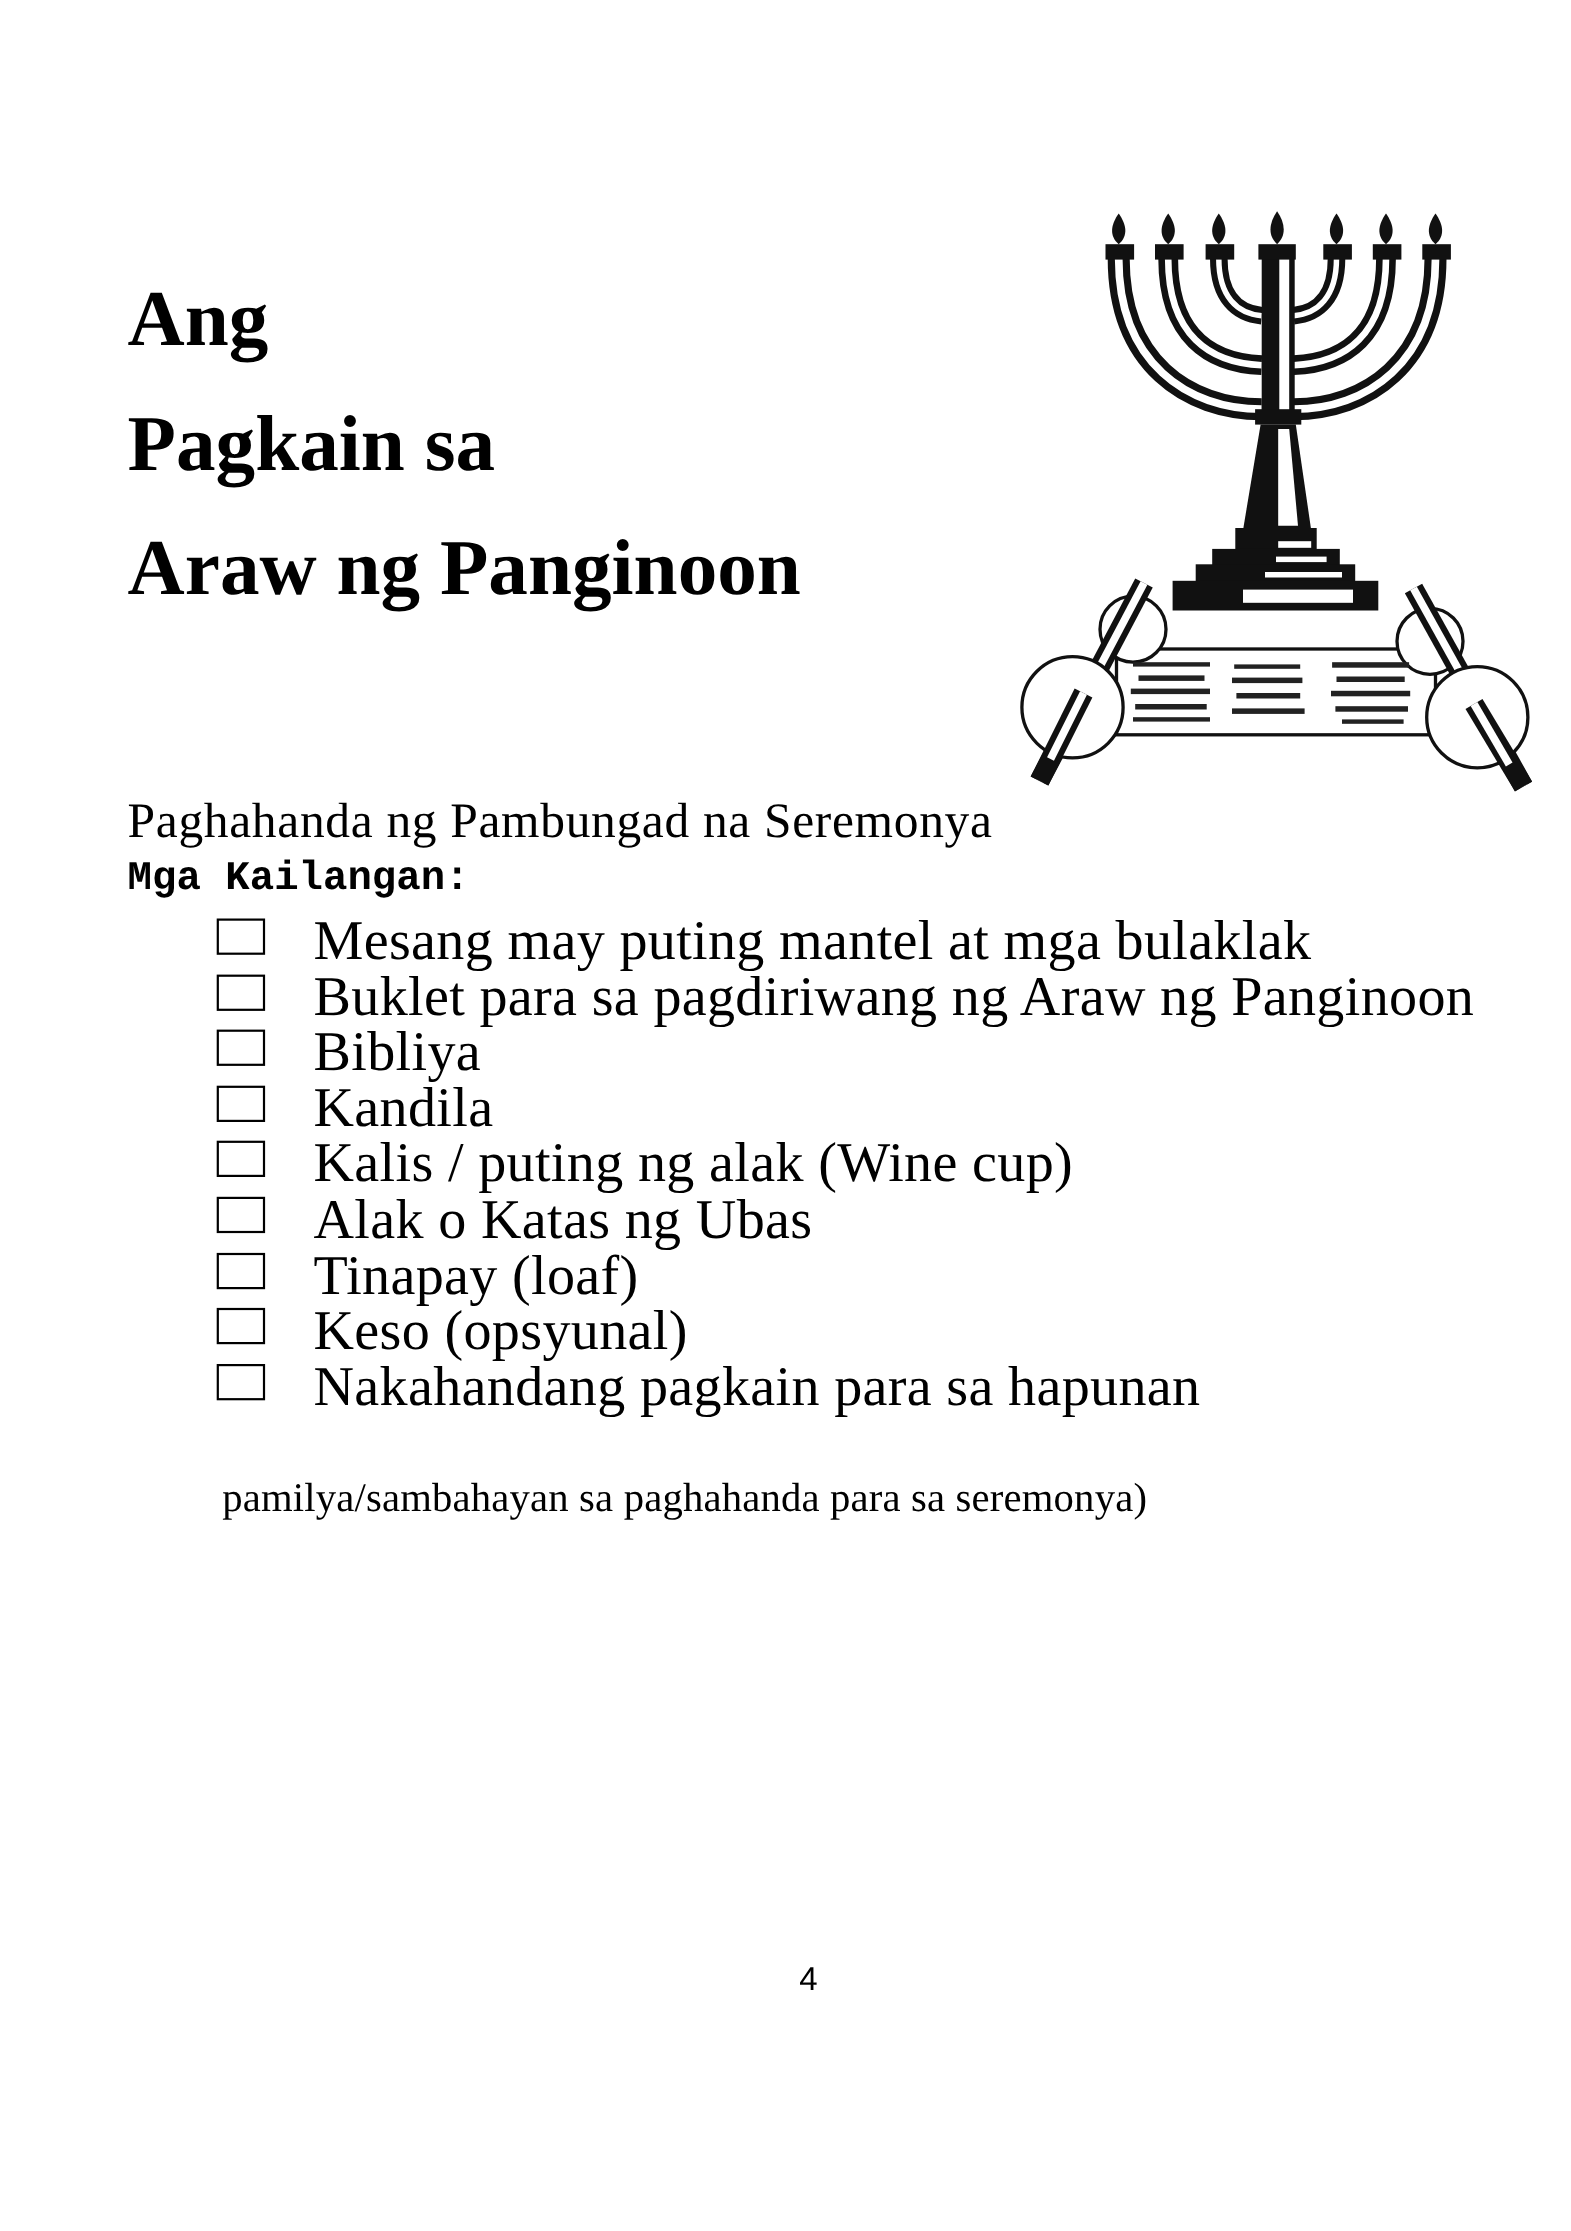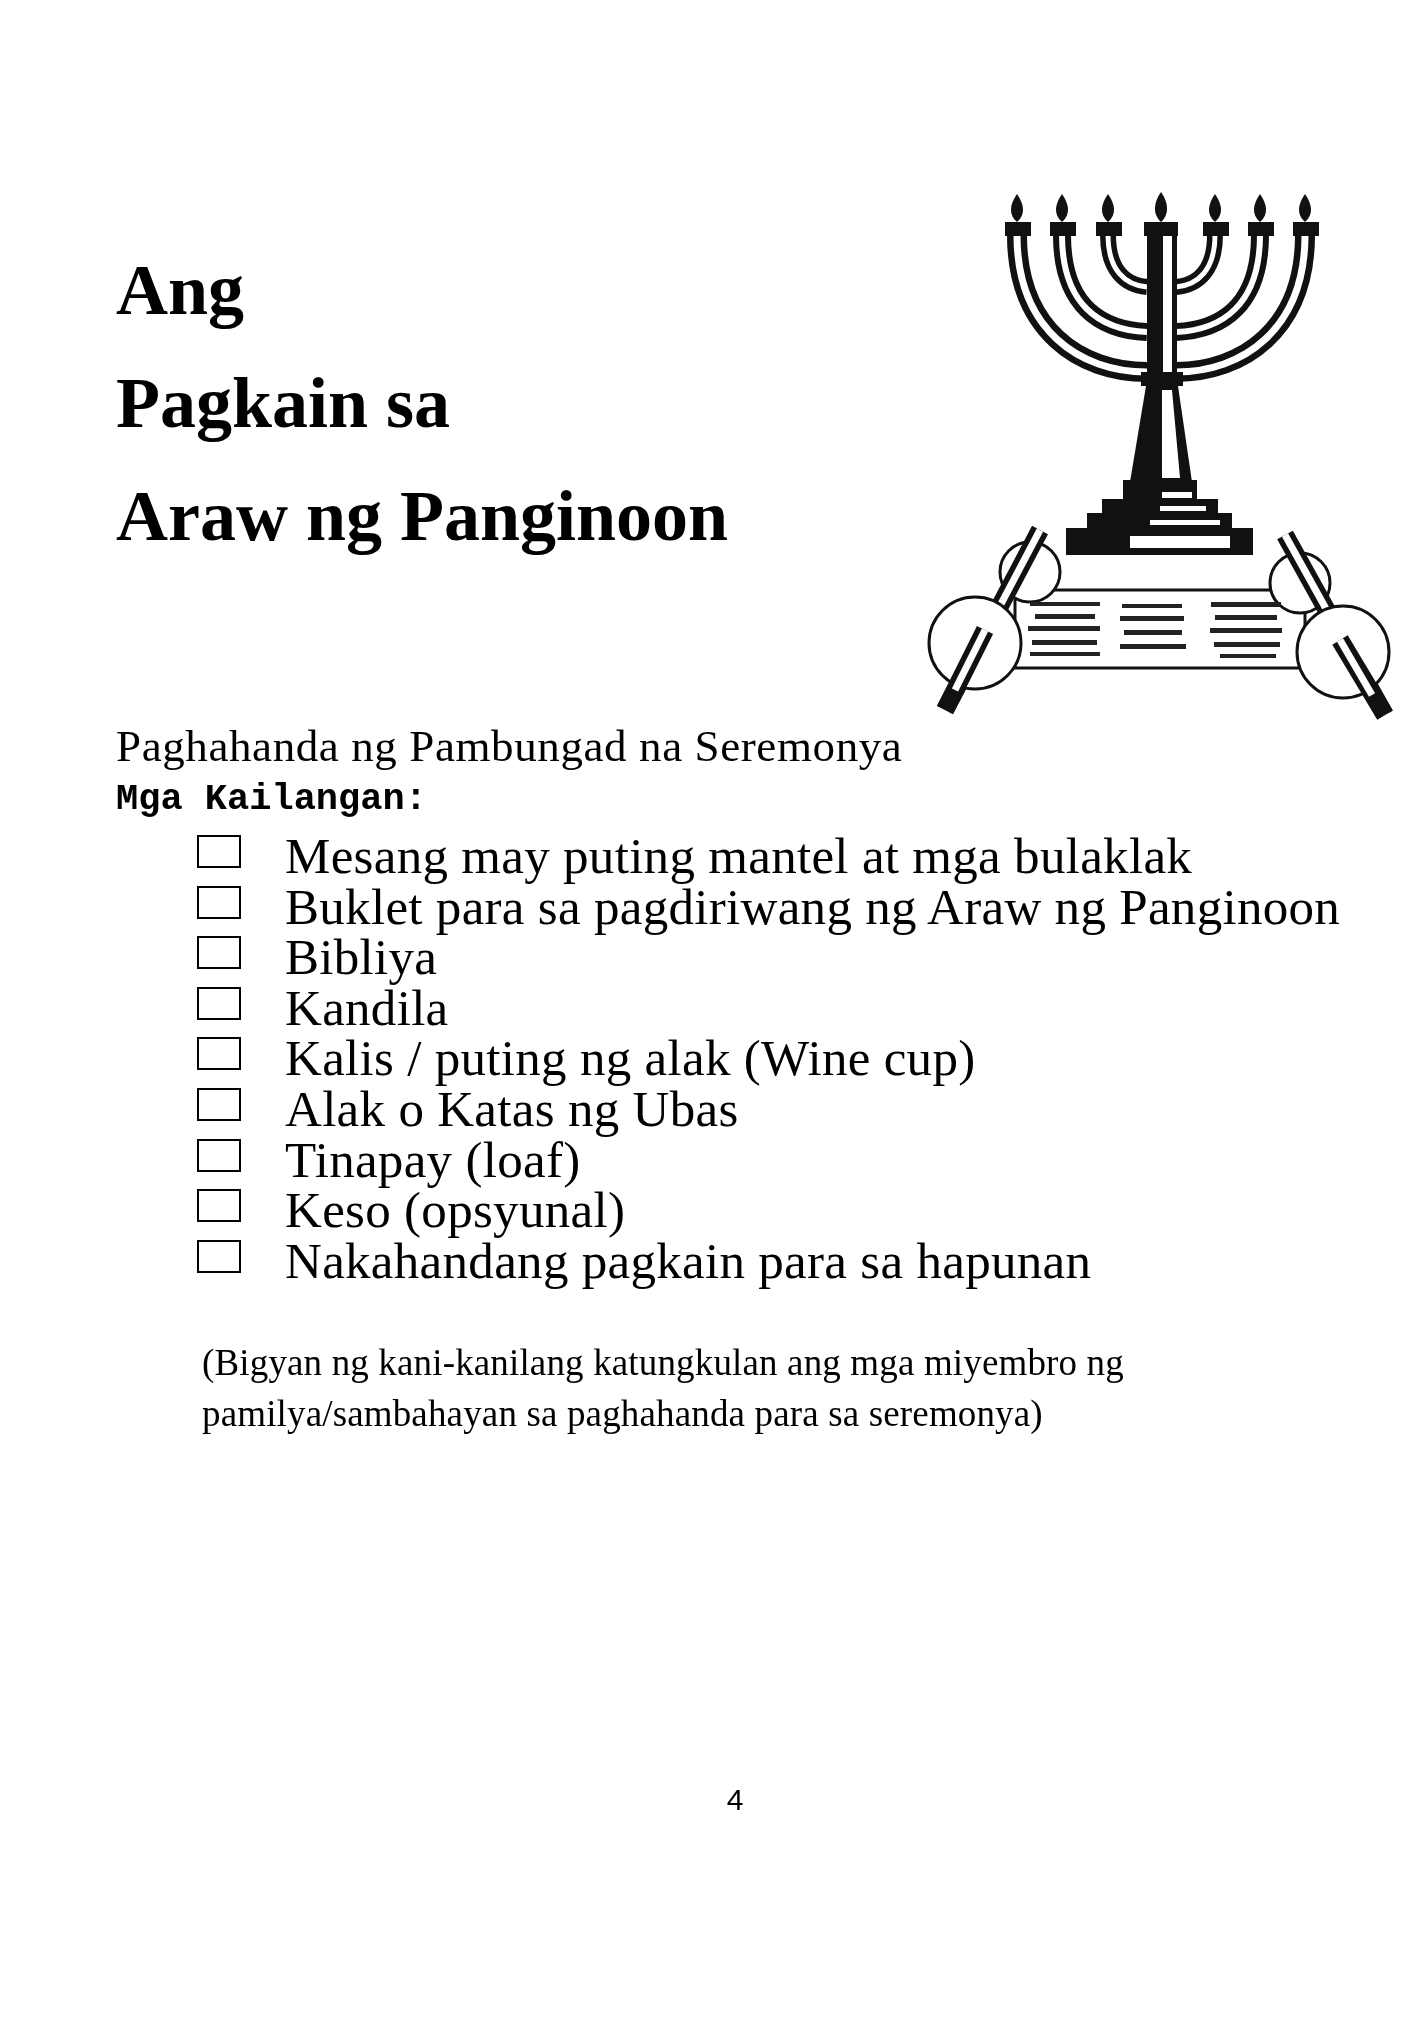--- a/index.html
+++ b/index.html
@@ -179,17 +179,16 @@
     <span class="checkbox"></span>
     <span class="item-label">Keso (opsyunal)</span>
   </li>
   <li class="check-item">
     <span class="checkbox"></span>
     <span class="item-label">Nakahandang pagkain para sa hapunan</span>
   </li>
 </ul>
 
 <p class="note">
-  <span>(Bigyan ng kani-kanilang katungkulan ang mga miyembro ng</span>
   <span>pamilya/sambahayan sa paghahanda para sa seremonya)</span>
 </p>
 
 <div class="page-number">4</div>
 
 </body></html>

